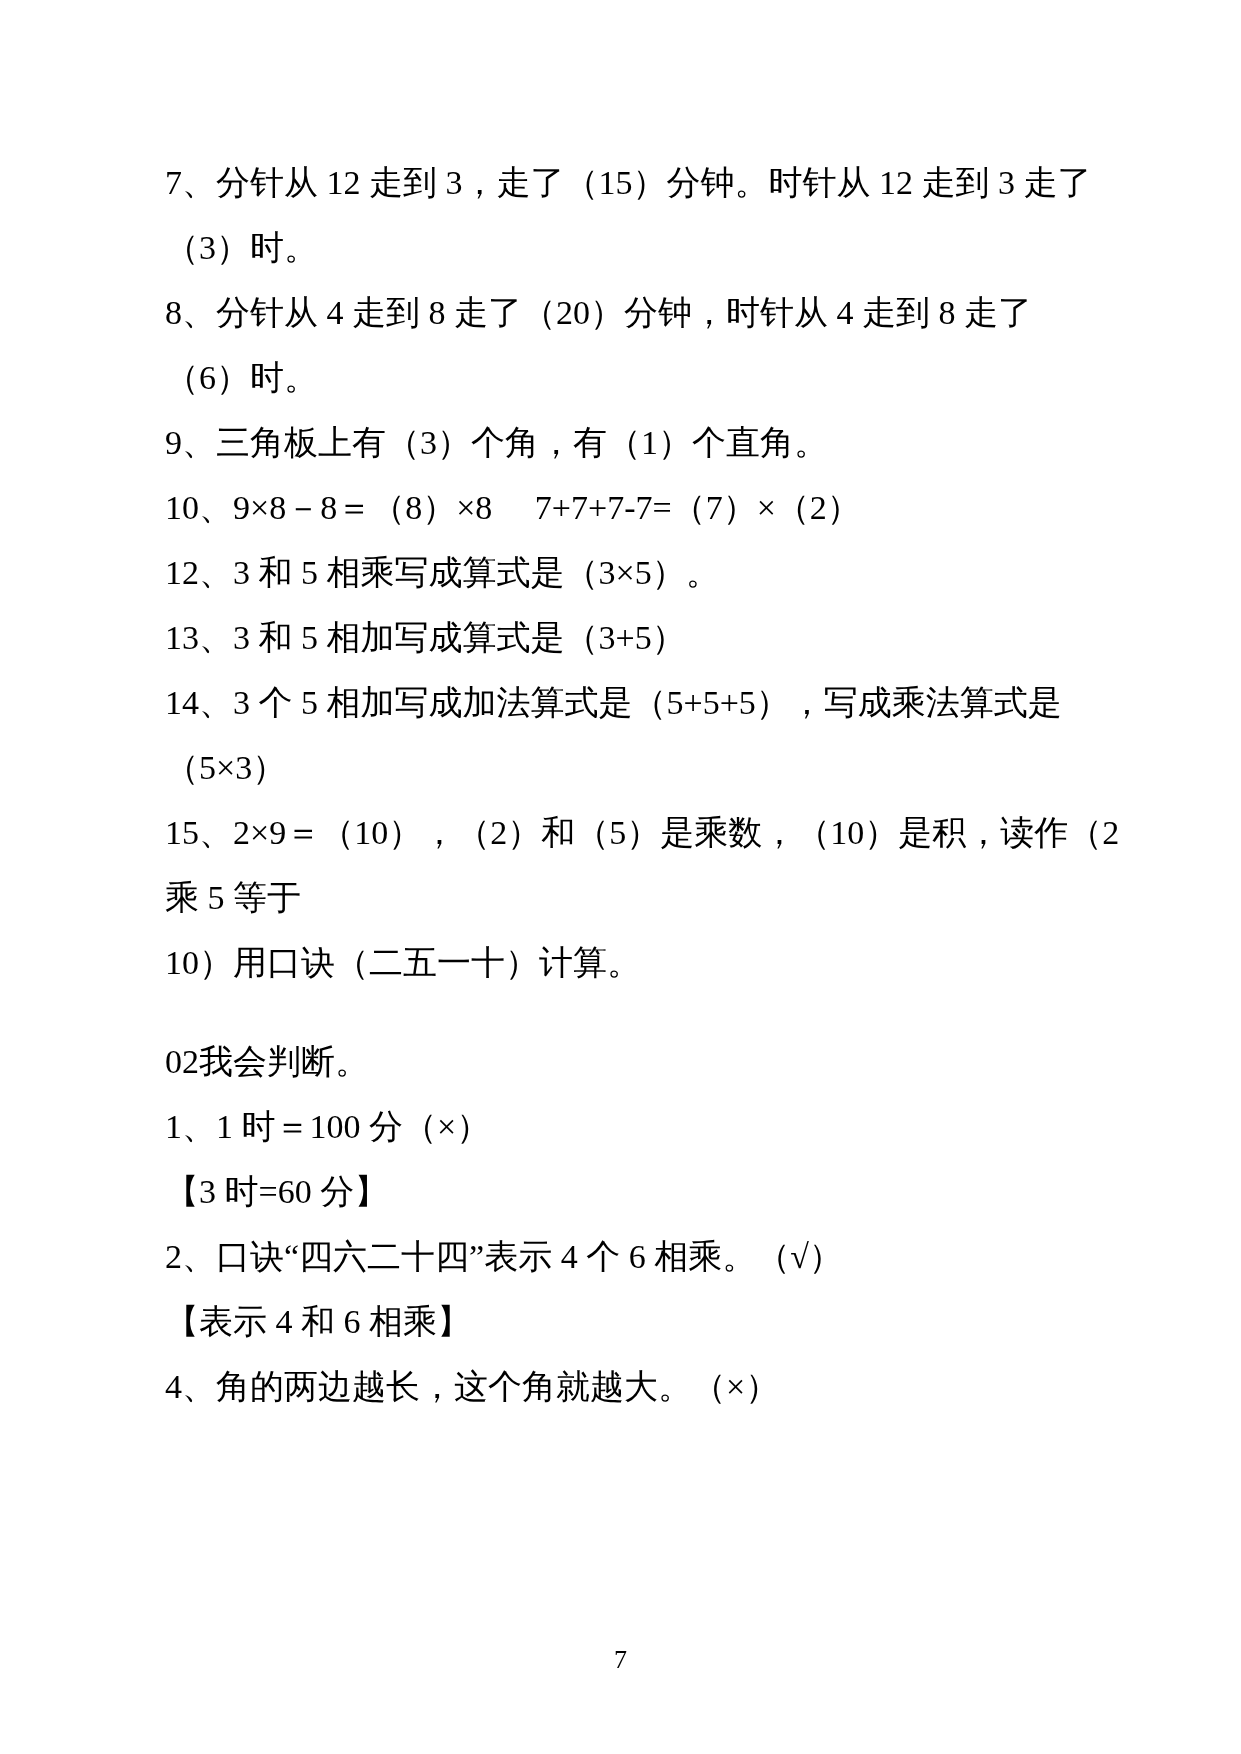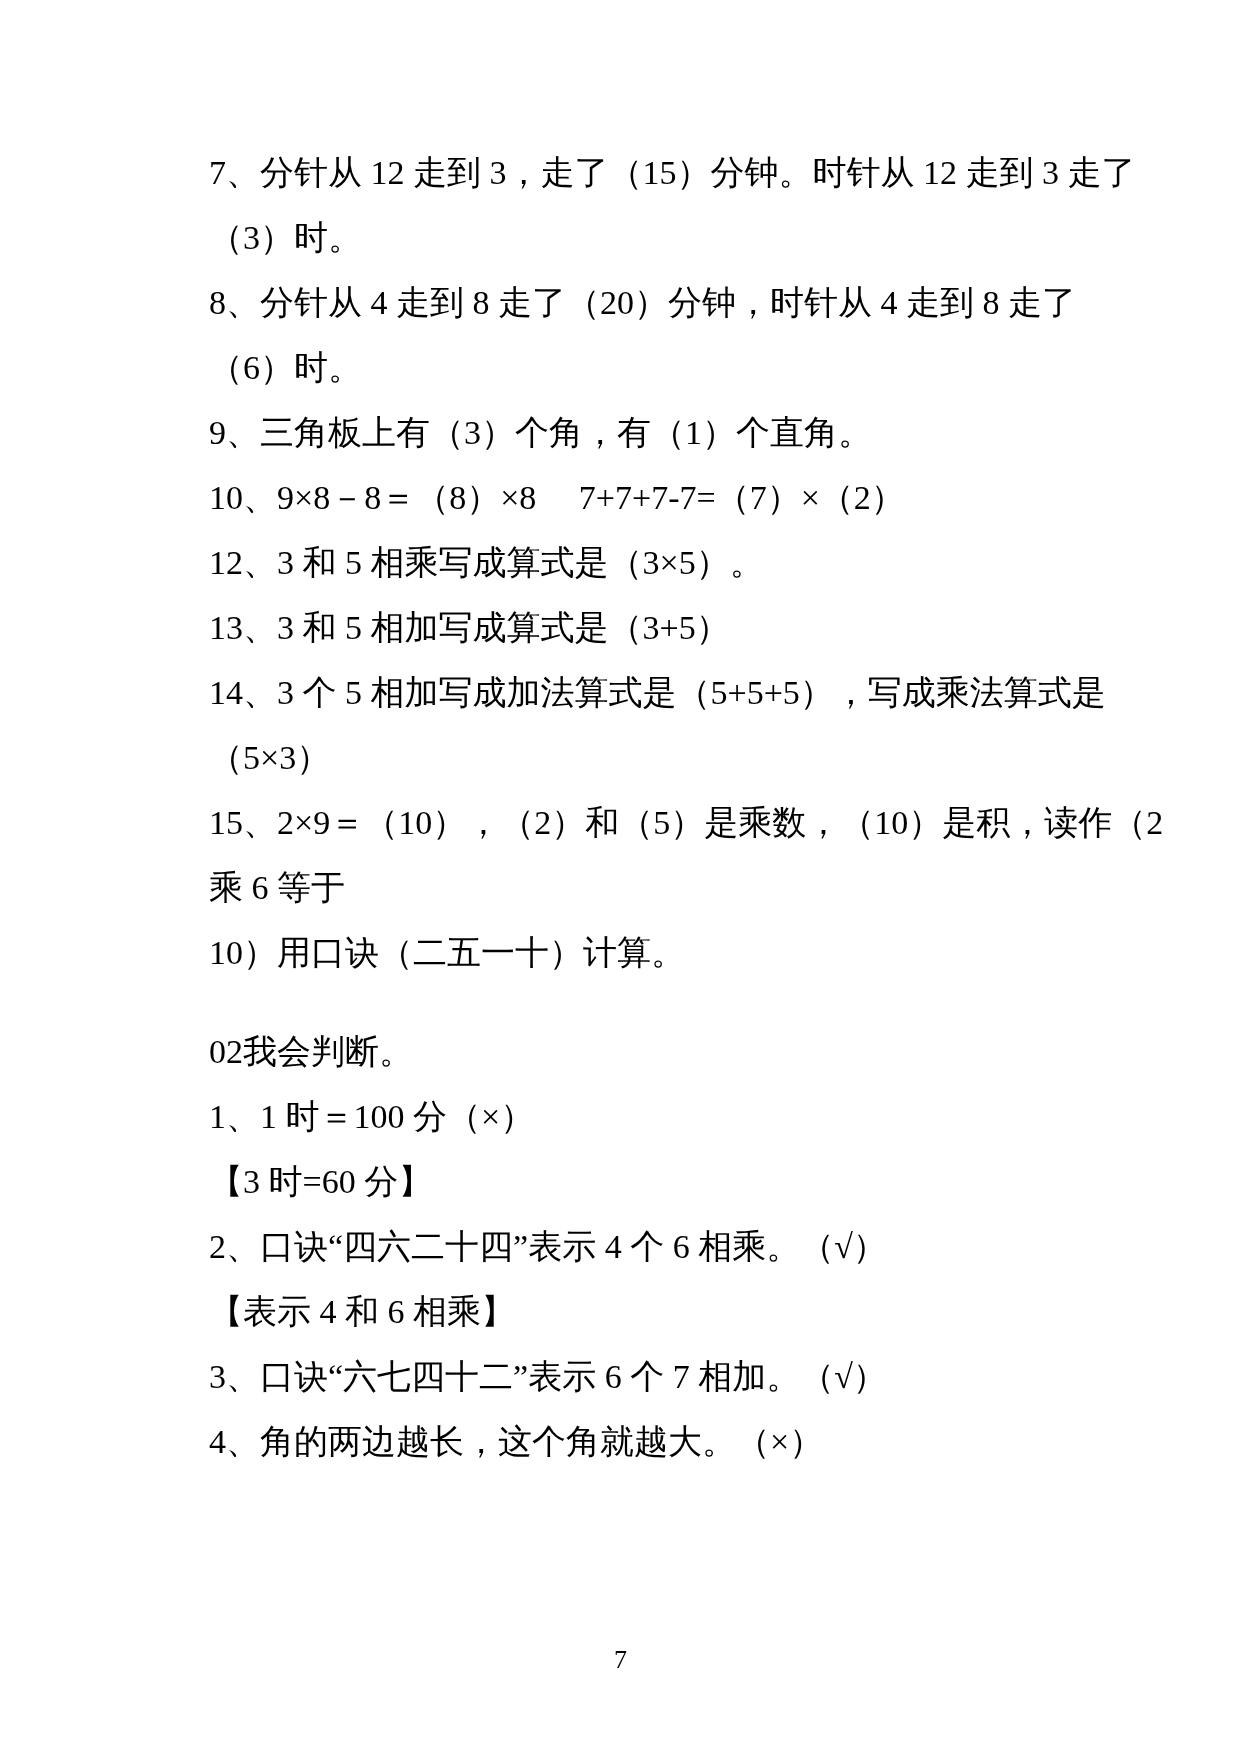--- a/index.html
+++ b/index.html
@@ -12,23 +12,22 @@
     width: 1241px;
     height: 1754px;
     background: #ffffff;
     color: #000000;
     font-family: "Liberation Serif", "DejaVu Serif", serif;
     overflow: hidden;
   }
   .content {
     position: absolute;
     left: 165px;
-    top: 140px;
+    top: 150px;
     right: 120px;
-    margin-left: 44px;
   }
   .line {
     height: 65px;
     line-height: 65px;
     font-size: 34px;
     white-space: pre;
     color: #000000;
   }
   .section-gap {
     height: 34px;
@@ -54,29 +53,28 @@
     <div class="line">（3）时。</div>
     <div class="line">8、分针从 4 走到 8 走了（20）分钟，时针从 4 走到 8 走了</div>
     <div class="line">（6）时。</div>
     <div class="line">9、三角板上有（3）个角，有（1）个直角。</div>
     <div class="line">10、9×8－8＝（8）×8　 7+7+7-7=（7）×（2）</div>
     <div class="line">12、3 和 5 相乘写成算式是（3×5）。</div>
     <div class="line">13、3 和 5 相加写成算式是（3+5）</div>
     <div class="line">14、3 个 5 相加写成加法算式是（5+5+5），写成乘法算式是</div>
     <div class="line">（5×3）</div>
     <div class="line">15、2×9＝（10），（2）和（5）是乘数，（10）是积，读作（2</div>
-    <div class="line">乘 6 等于</div>
+    <div class="line">乘 5 等于</div>
     <div class="line">10）用口诀（二五一十）计算。</div>
 
     <div class="section-gap"></div>
 
     <div class="line">02我会判断。</div>
     <div class="line">1、1 时＝100 分（×）</div>
     <div class="line">【3 时=60 分】</div>
     <div class="line">2、口诀“四六二十四”表示 4 个 6 相乘。（√）</div>
     <div class="line">【表示 4 和 6 相乘】</div>
-    <div class="line">3、口诀“六七四十二”表示 6 个 7 相加。（√）</div>
     <div class="line">4、角的两边越长，这个角就越大。（×）</div>
 
   </div>
 
   <div class="page-number">7</div>
 </div>
 
 </body></html>

